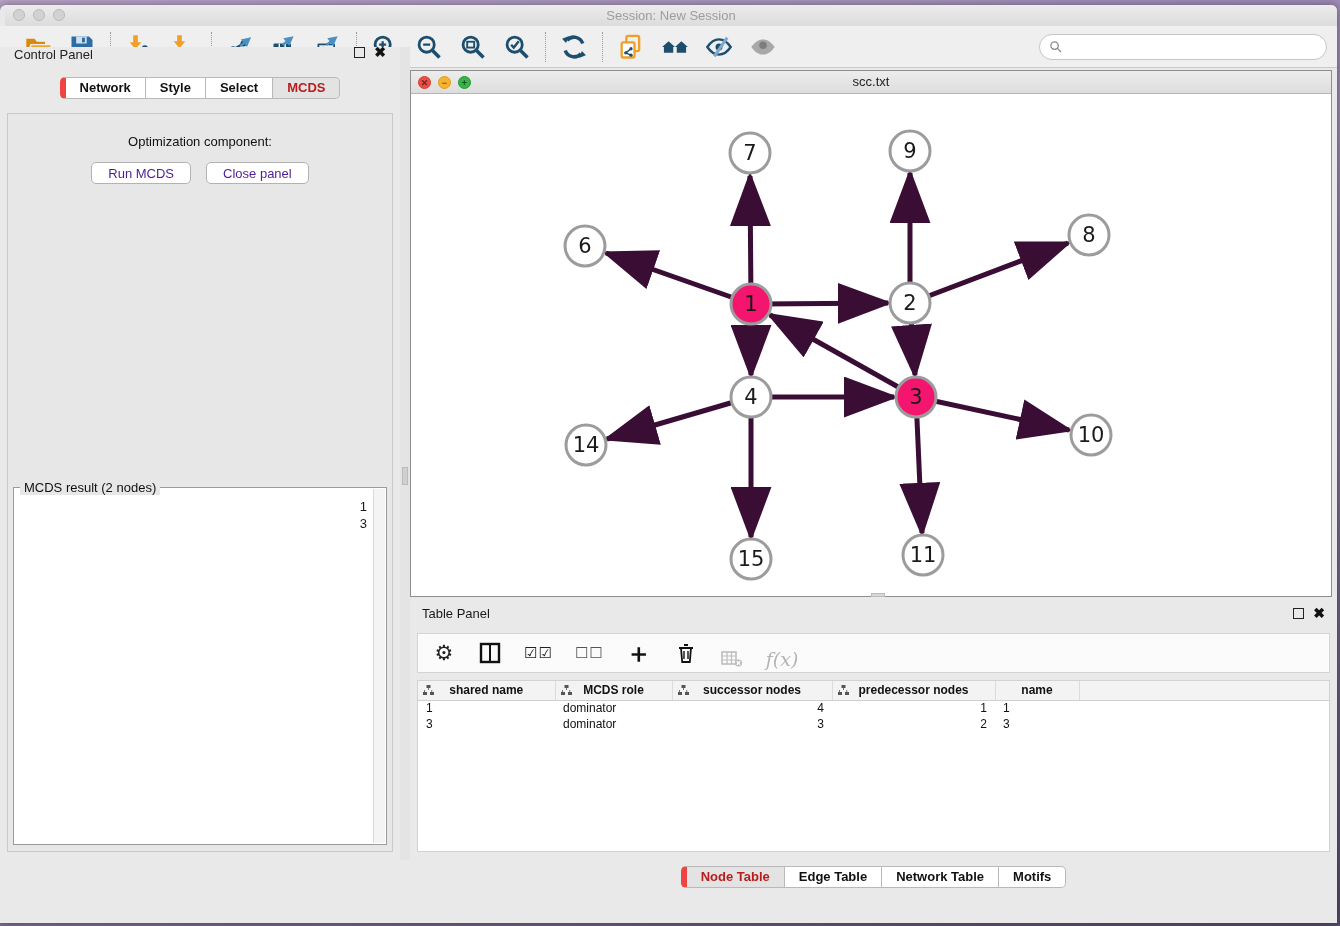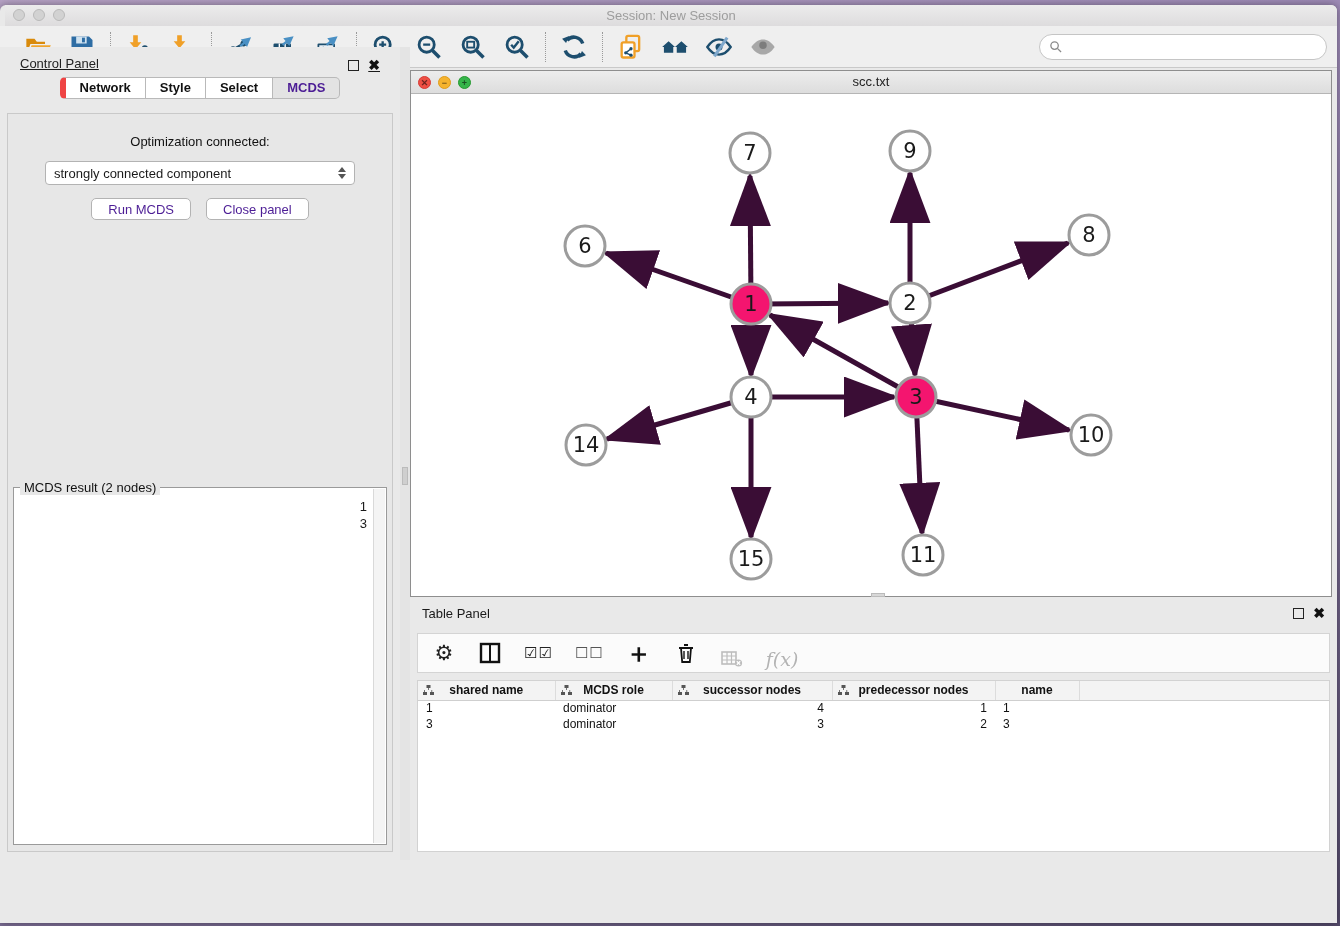--- a/index.html
+++ b/index.html
@@ -23,32 +23,32 @@
   .tgroup { display:flex; align-items:center; gap:14px; padding:0 13px; }
   .tsep { width:1px; height:30px; border-left:1px dotted #9a9a9a; }
   .tico { width:30px; height:30px; display:flex; align-items:center; justify-content:center; cursor:pointer; }
   .tico svg { width:28px; height:28px; }
   .searchbox { margin-left:auto; width:288px; height:26px; background:#fff; border:1px solid #c5c5c5;
                border-radius:13px; display:flex; align-items:center; padding:0 9px; gap:5px; }
   .searchbox input { border:none; outline:none; flex:1; font-size:13px; font-family:"Liberation Sans",sans-serif; background:transparent; }
 
   
   .control-panel { position:absolute; top:42px; left:0; width:400px; bottom:63px; background:#e9e9e9; padding-top:21px; }
-  .panel-head { height:24px; display:flex; align-items:flex-end; padding:0 20px;text-decoration:underline; }
+  .panel-head { height:24px; display:flex; align-items:flex-start; padding:0 14px; }
   .panel-head .ph-title { font-size:13px; color:#222; }
   .ph-btns { margin-left:auto; display:flex; gap:9px; align-items:center; }
   .ph-float { width:11px; height:11px; border:1.5px solid #222; background:transparent; }
   .ph-close { font-size:14px; font-weight:bold; color:#111; line-height:11px; }
   .tabs-row { display:flex; justify-content:center; margin-top:6px; }
   .seg { display:flex; }
   .seg .tab { height:22px; line-height:20px; padding:0 14px; background:#fff; border:1px solid #b9b9b9;
               border-left:none; font-weight:bold; font-size:13px; color:#111; cursor:pointer; }
   .seg .tab:first-child { border-left:6px solid #ef4444; border-radius:5px 0 0 5px; }
   .seg .tab:last-child { border-radius:0 5px 5px 0; }
-  .seg .tab.sel { background:#e3e3e3; color:#4c1d95; }
+  .seg .tab.sel { background:#e3e3e3; color:#b91c1c; }
   .cp-body { position:absolute; left:7px; right:7px; top:66px; bottom:8px; border:1px solid #c9c9c9; background:#e7e7e7; }
   .opt-label { text-align:center; margin-top:20px; font-size:13px; color:#111; }
   .select { margin:12px auto 0; width:310px; height:24px; background:#fff; border:1px solid #b3b3b3;
             border-radius:4px; display:flex; align-items:center; padding:0 8px; cursor:pointer; }
   .select .sel-val { flex:1; font-size:13px; }
   .spinner { display:flex; flex-direction:column; gap:2px; align-items:center; }
   .spinner i { width:0; height:0; border-left:4px solid transparent; border-right:4px solid transparent; }
   .spinner .up { border-bottom:5px solid #555; }
   .spinner .dn { border-top:5px solid #555; }
   .btn-row { display:flex; justify-content:center; gap:15px; margin-top:13px; }
@@ -289,28 +289,21 @@
     </div>
     <div class="tabs-row">
       <div class="seg">
         <span class="tab">Network</span>
         <span class="tab">Style</span>
         <span class="tab">Select</span>
         <span class="tab sel">MCDS</span>
       </div>
     </div>
     <div class="cp-body">
-      <div class="opt-label">Optimization connected:</div>
-      <div class="select">
-        <span class="sel-val">strongly connected component</span>
-        <span class="spinner">
-            <i class="up"></i>
-            <i class="dn"></i>
-          </span>
-      </div>
+      <div class="opt-label">Optimization component:</div>
       <div class="btn-row">
         <button class="mac-btn">Run MCDS</button>
         <button class="mac-btn">Close panel</button>
       </div>
       <div class="result-box">
         <span class="result-legend">MCDS result (2 nodes)</span>
         <div class="result-area">
           <div>1</div>
           <div>3</div>
         </div>
@@ -507,16 +500,24 @@
             <td>3</td>
             <td>dominator</td>
             <td class="num-r">3</td>
             <td class="num-r">2</td>
             <td>3</td>
               <td></td>
           </tr>
         </tbody>
       </table>
     </div>
+    <div class="tp-tabs">
+      <div class="seg">
+        <span class="tab sel">Node Table</span>
+        <span class="tab">Edge Table</span>
+        <span class="tab">Network Table</span>
+        <span class="tab">Motifs</span>
+      </div>
+    </div>
   </div>
 
 
 </div>
 
 </body></html>

